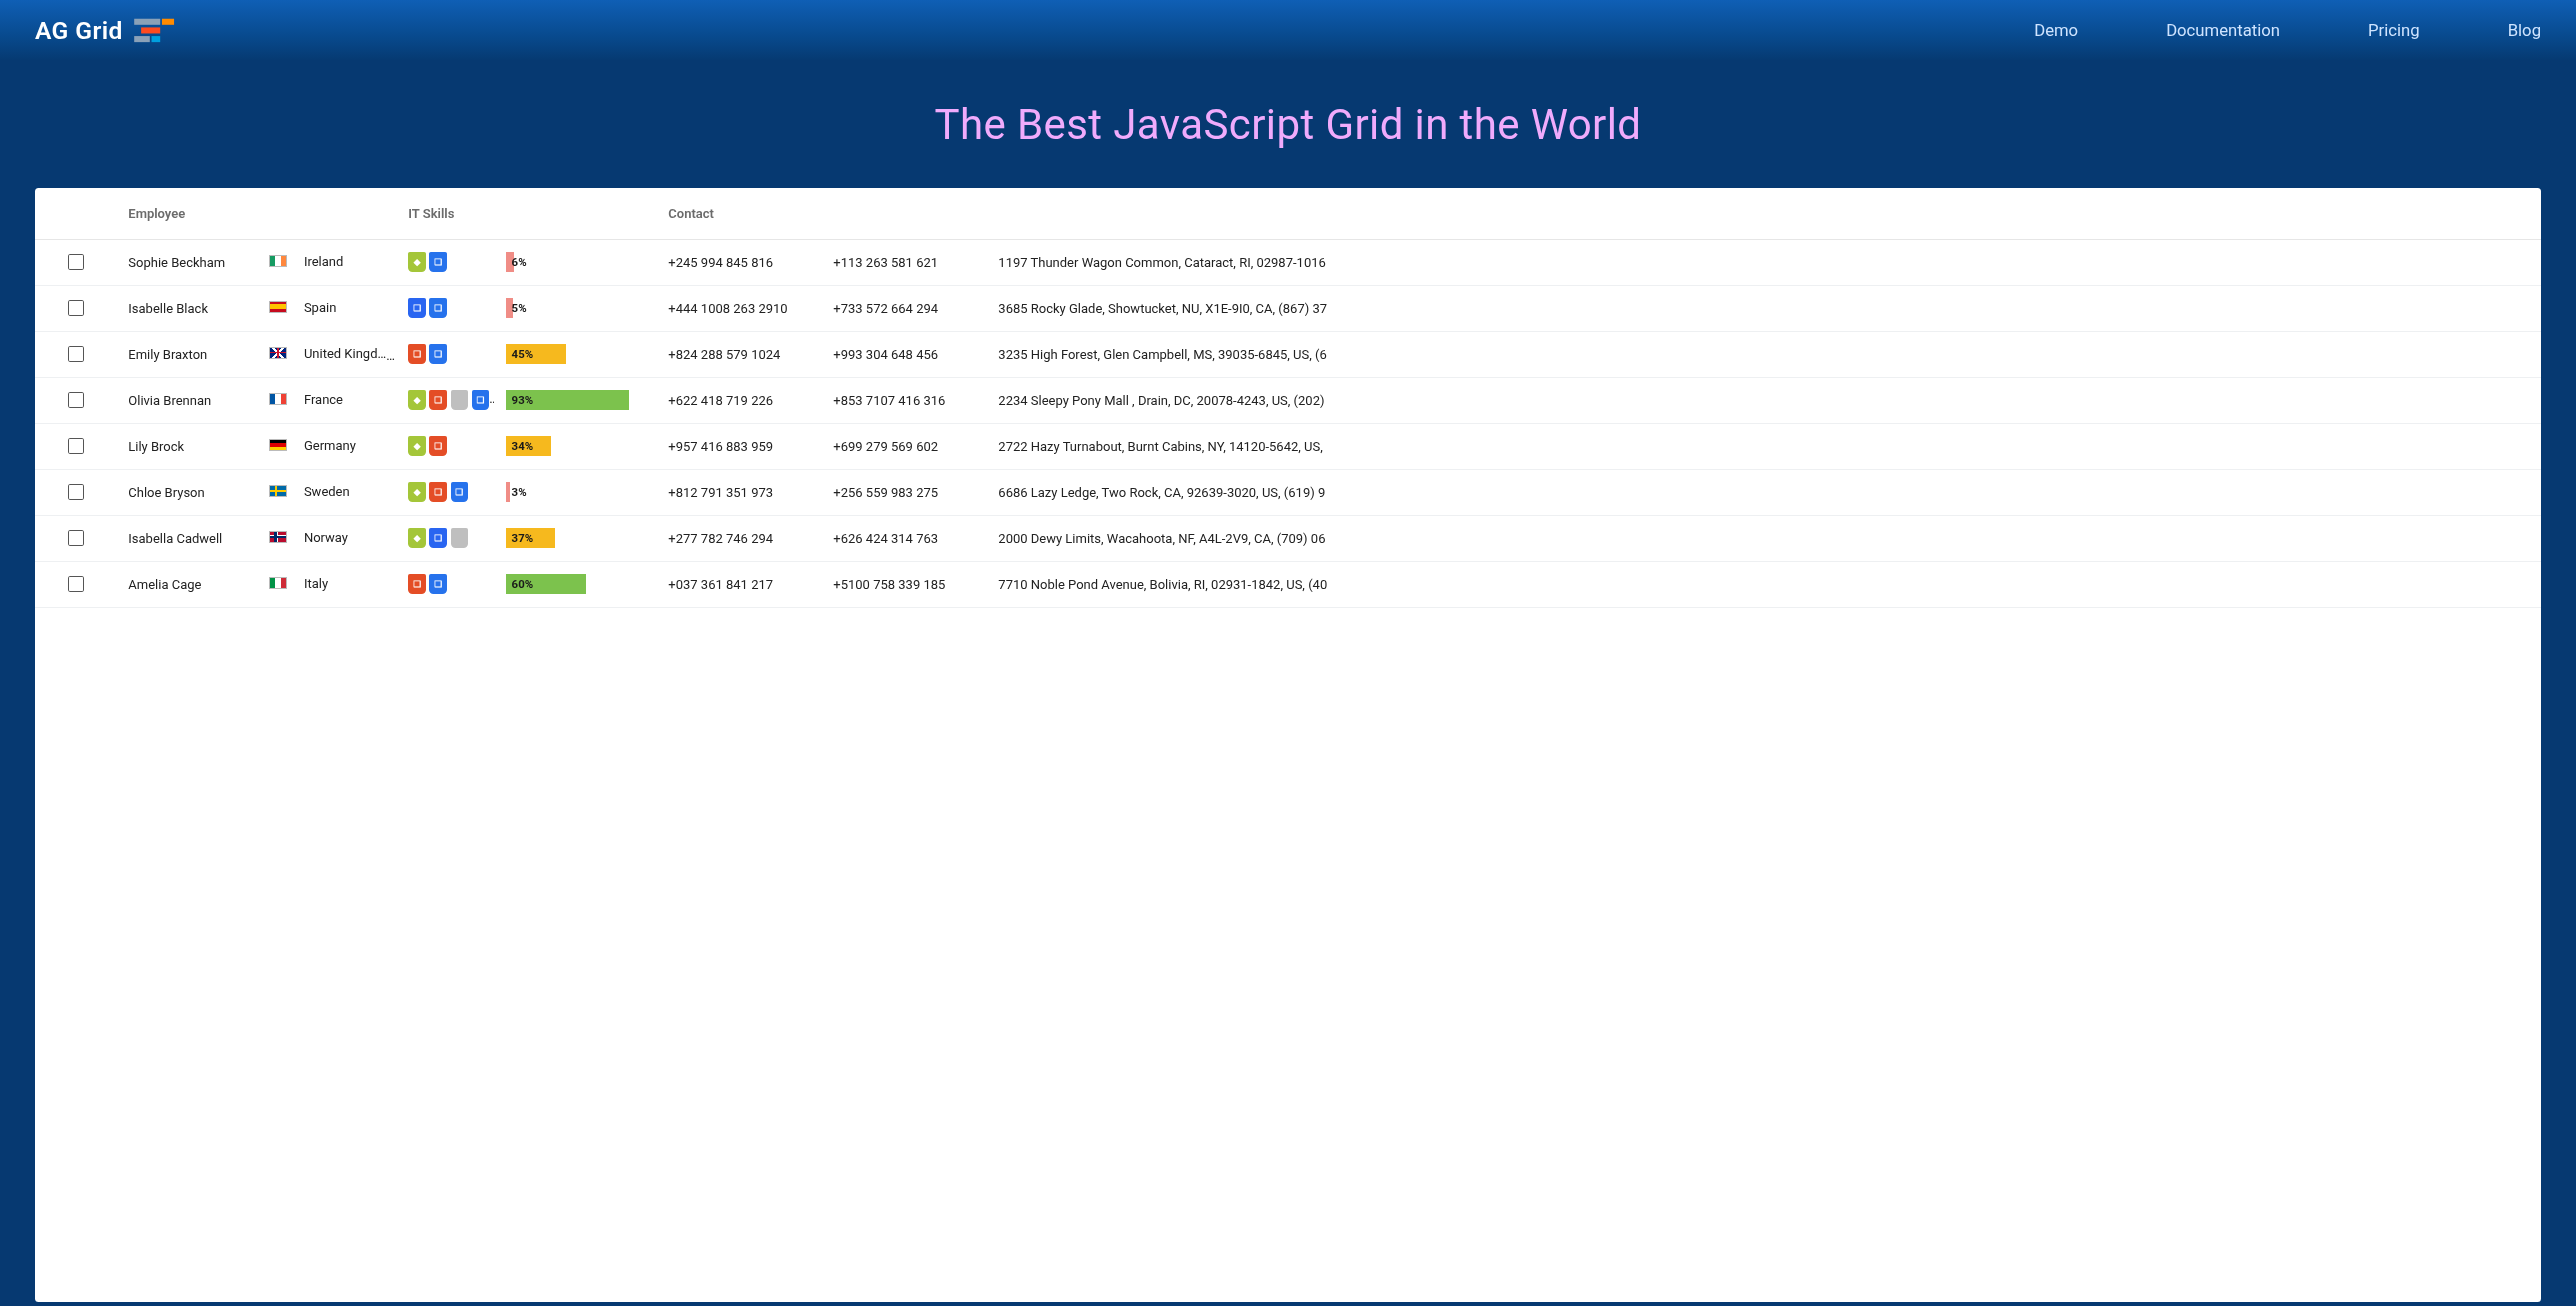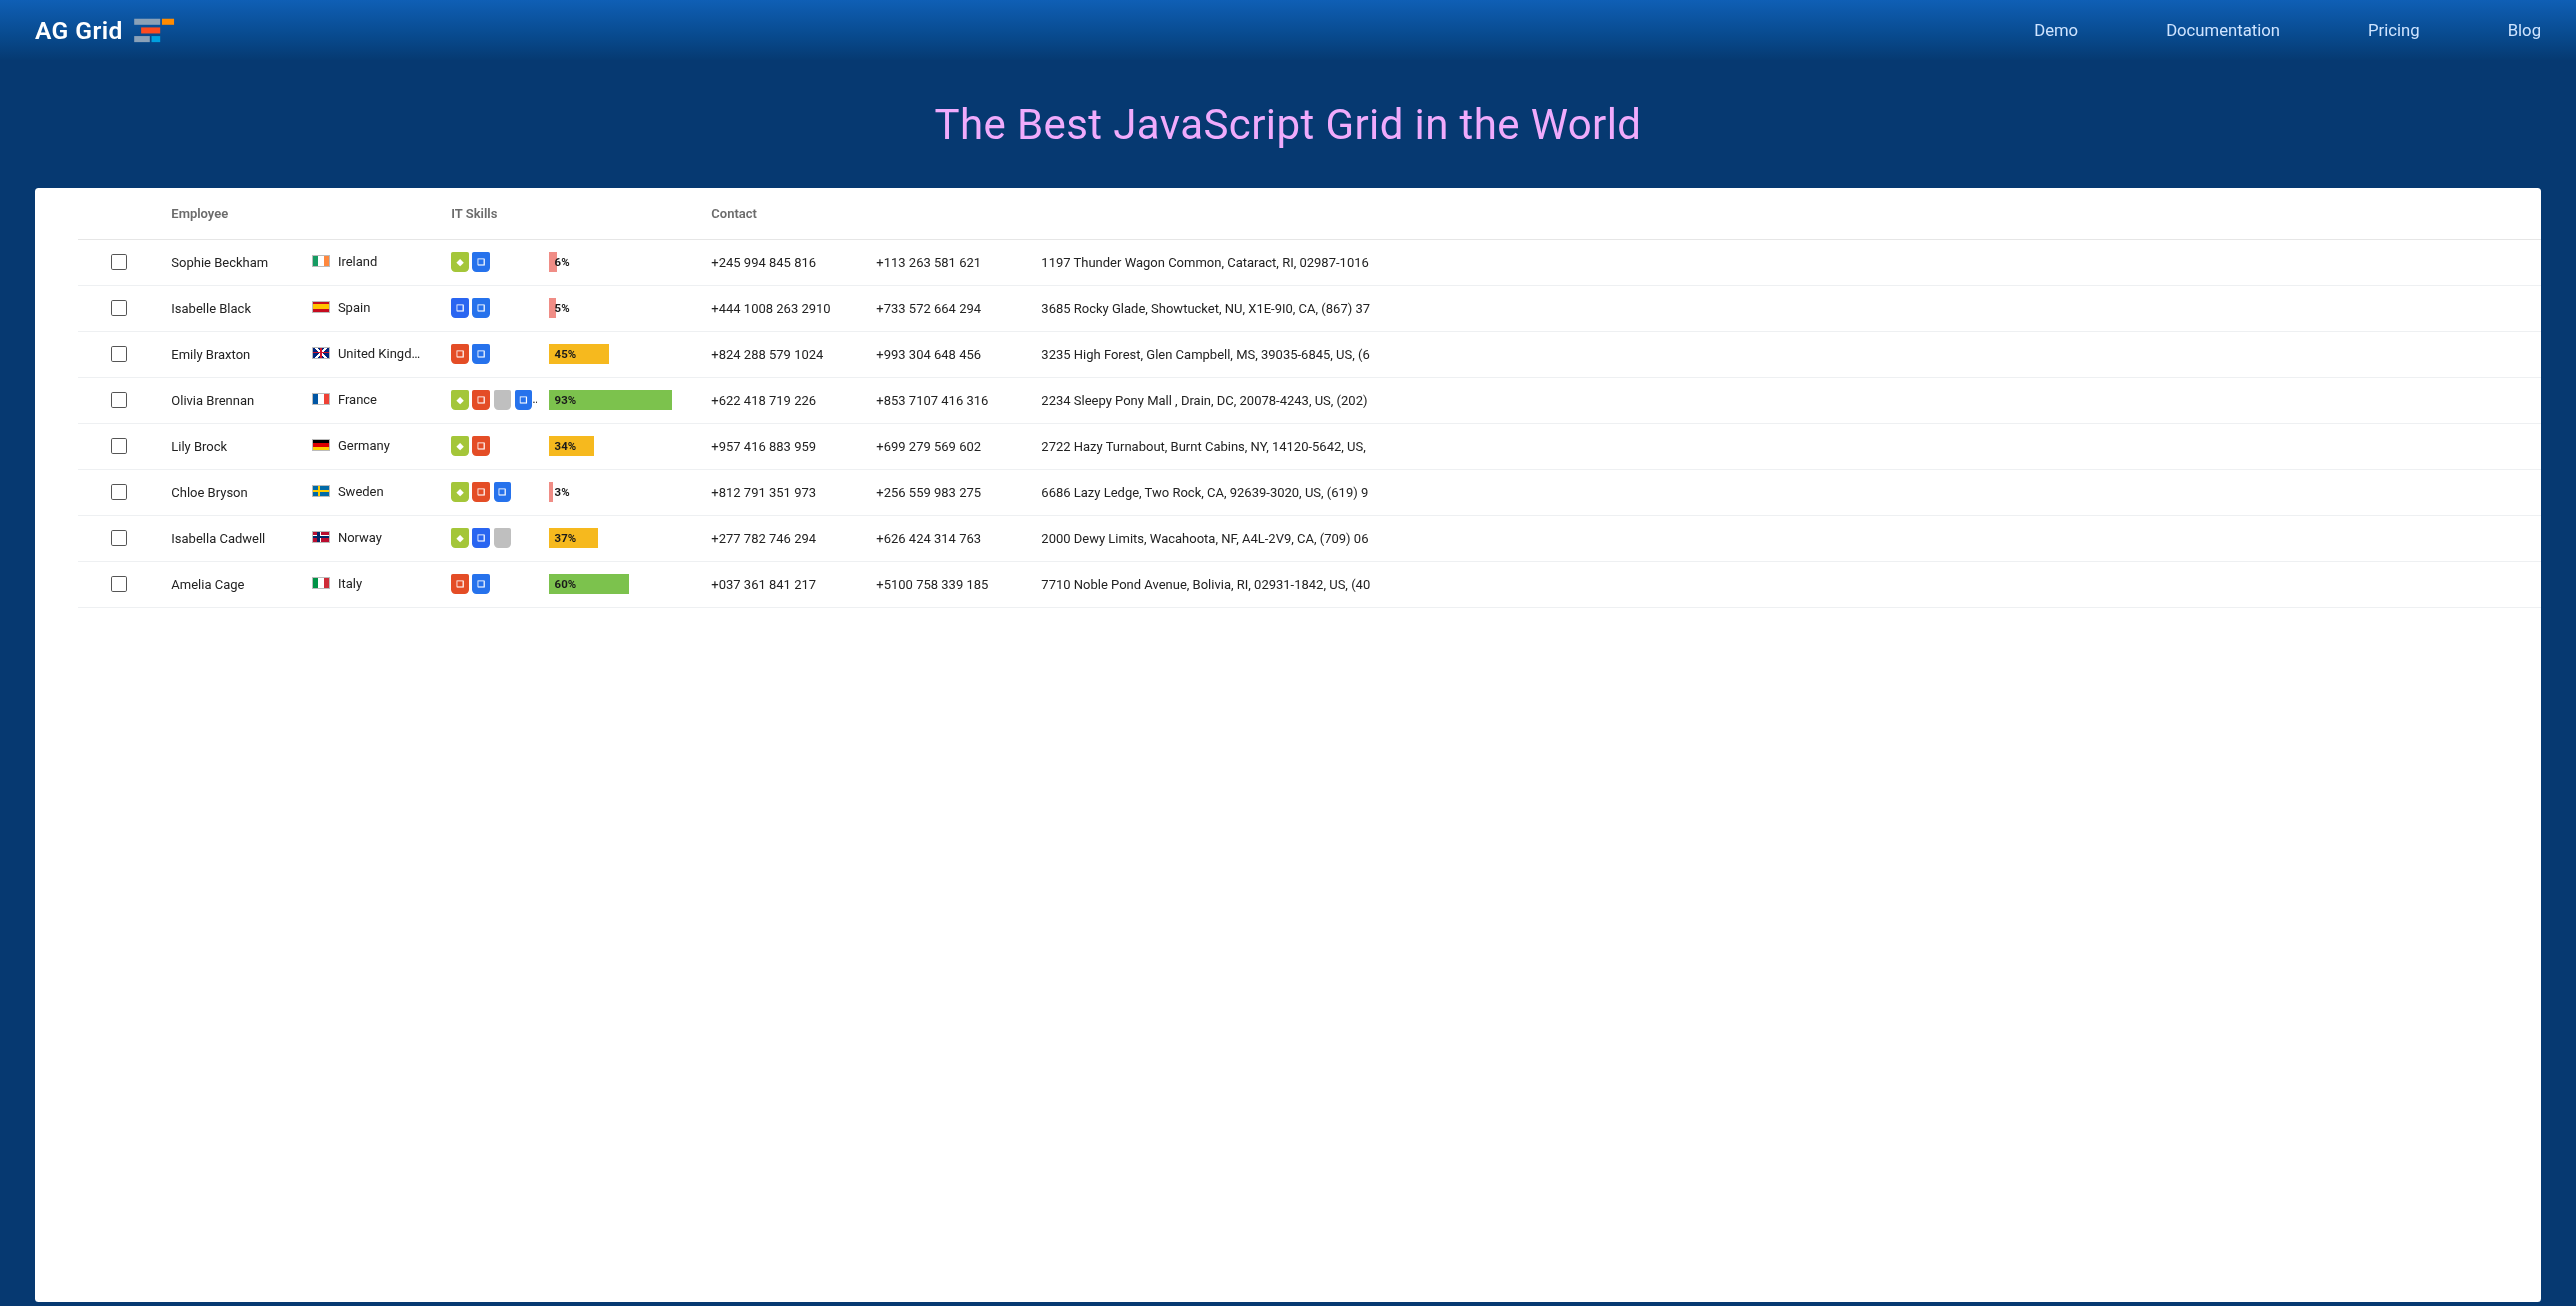--- a/index.html
+++ b/index.html
@@ -55,21 +55,21 @@
 
   
   .grid-panel {
     background: #fff;
     margin: 0 35px;
     border-radius: 3.5px;
     overflow: hidden;
     height: calc(100% - 60px - 132px);
   }
 
-  .grid-scroll { overflow-x: hidden; height: 100%; padding-left: 43px; }
+  .grid-scroll { overflow-x: hidden; height: 100%; }
 
   table {
     border-collapse: collapse;
     width: 100%;
     table-layout: fixed;
     font-size: 13px;
   }
 
   thead tr.group-row th,
   thead tr.col-row th {
@@ -108,21 +108,21 @@
     width: 16px; height: 16px;
     border: 1.8px solid #555;
     border-radius: 1.8px;
     cursor: pointer;
     background: #fff;
     vertical-align: middle;
   }
   td.center, th.center { text-align: center; }
 
   
-  .country { display: inline-flex; align-items: center; gap: 8px; }
+  .country { display: inline-flex; align-items: center; gap: 17px; }
   .flag {
     display: inline-block;
     width: 17.6px; height: 12.3px;
     border: 0.9px solid #bbb;
     flex: none;
   }
   .flag.ireland   { background: linear-gradient(90deg,#169b62 33%, #fff 33% 66%, #ff883e 66%); }
   .flag.spain     { background: linear-gradient(180deg,#c60b1e 25%, #ffc400 25% 75%, #c60b1e 75%); }
   .flag.uk        {
     background:

